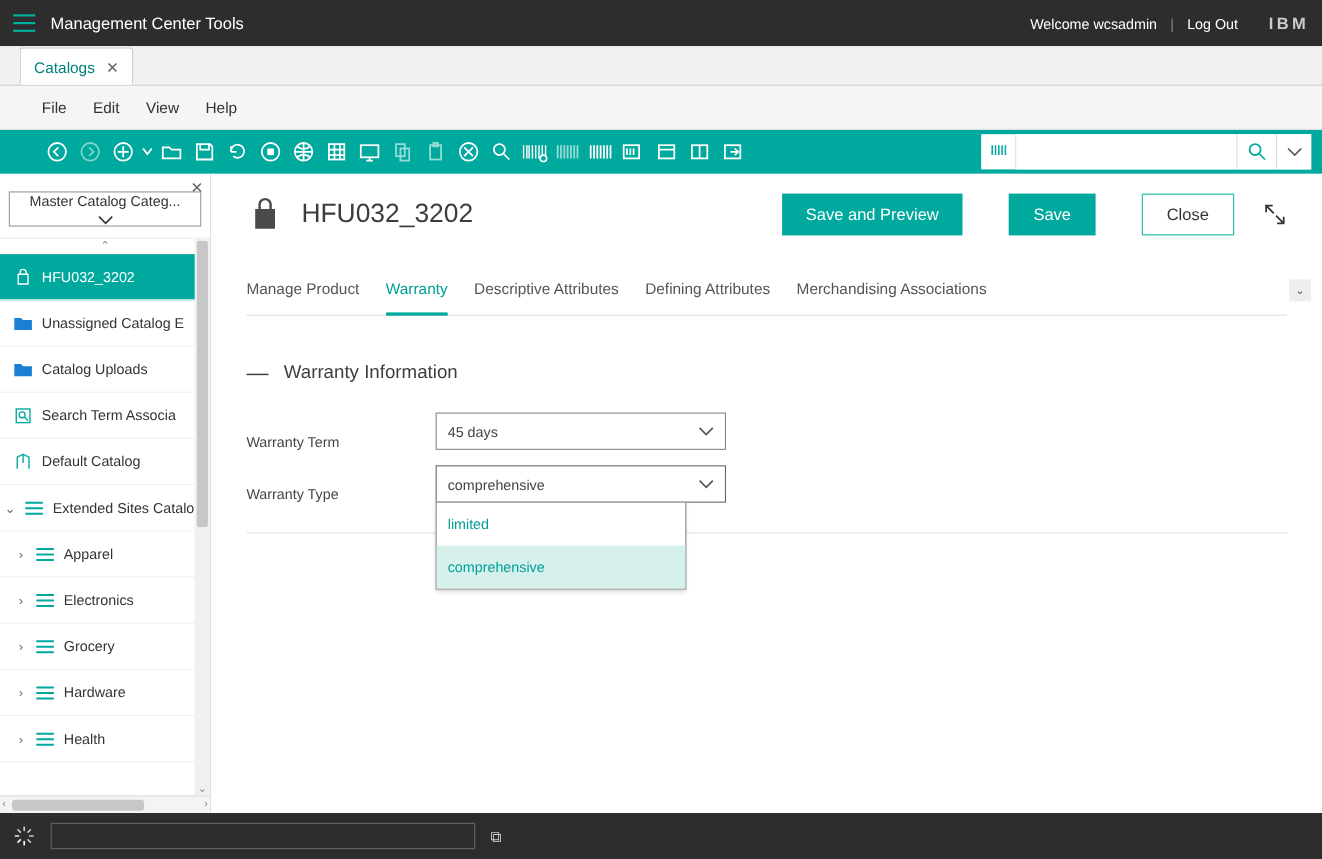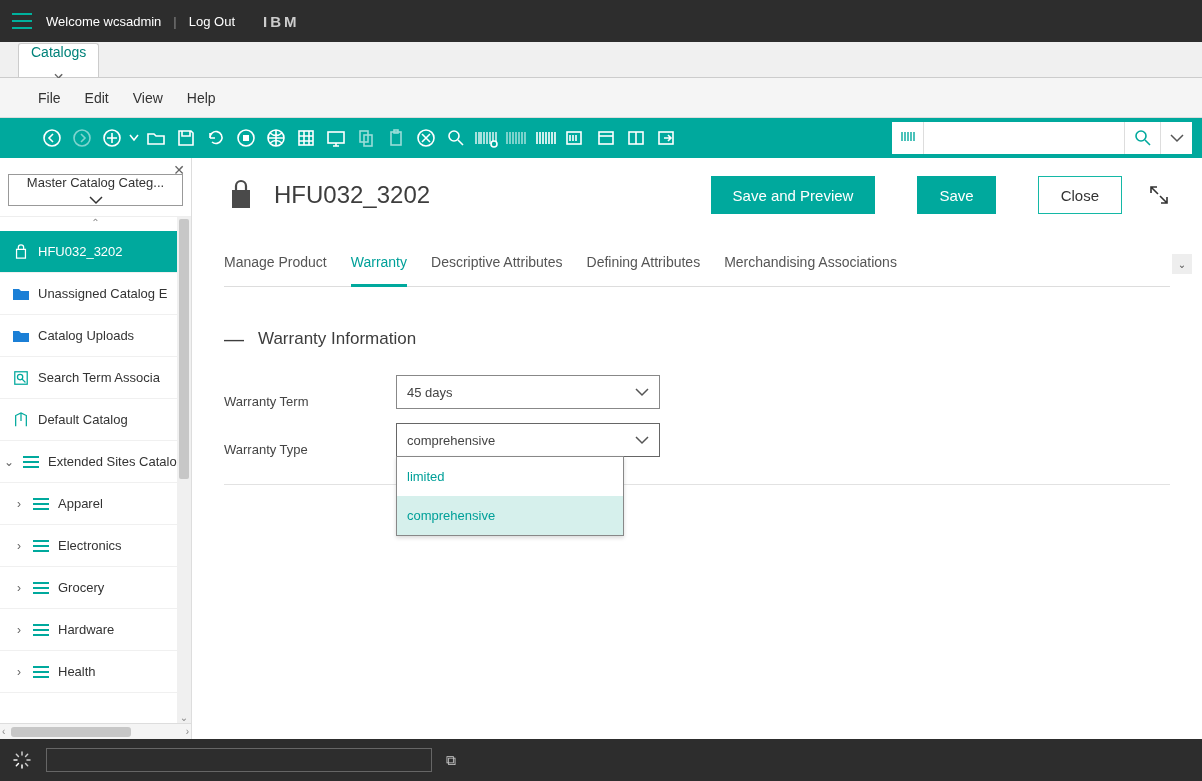--- a/index.html
+++ b/index.html
@@ -9,21 +9,21 @@
   .topbar { height: 42px; background: #2d2d2d; color: #fff; display: flex; align-items: center; padding: 0 12px; font-size: 14px; }
   .hamburger { width: 20px; height: 16px; display: flex; flex-direction: column; justify-content: space-between; margin-right: 14px; cursor: pointer;}
   .hamburger span { display:block; height:2px; background:#00b19d; }
   .top-title { flex: 1; font-size: 15px; }
   .top-right { display:flex; align-items:center; gap: 12px; font-size: 13px;}
   .top-sep { color:#888; }
   .ibm-logo { font-weight:bold; letter-spacing:3px; font-size:15px; margin-left: 16px; color:#ccc;}
 
   
   .tabstrip { height: 36px; background: #f0f0f0; border-bottom: 1px solid #ccc; display:flex; align-items:flex-end; padding-left: 18px;}
-  .tab { background:#fff; border:1px solid #ccc; border-bottom:none; height:34px; padding: 0 12px; display:flex; align-items:center; gap:10px; font-size:14px; color:#00827a; border-radius: 3px 3px 0 0; flex-direction: column;}
+  .tab { background:#fff; border:1px solid #ccc; border-bottom:none; height:34px; padding: 0 12px; display:flex; align-items:center; gap:10px; font-size:14px; color:#00827a; border-radius: 3px 3px 0 0;}
   .tab-close { font-size:14px; color:#666; cursor:pointer; }
 
   
   .menubar { height: 40px; background:#f5f5f5; display:flex; align-items:center; padding: 0 38px 0 38px; gap: 24px; font-size:14px; color:#333; border-bottom:1px solid #ddd; position:relative;}
   .menubar .menu-item { cursor:pointer; }
   .store-dd { position:absolute; right:18px; top:5px; width:310px; height:30px; border:2px solid #00b19d; background:#fff; display:flex; align-items:center; padding:0 10px; justify-content:space-between; color:#333; font-size:13px;}
 
   
   .toolbar { height: 40px; background:#00a99d; display:flex; align-items:center; padding:0 10px 0 38px; gap:2px; color:#fff;}
   .ticon { width:28px; height:28px; display:flex; align-items:center; justify-content:center; border-radius:2px; cursor:pointer; }
@@ -94,20 +94,21 @@
 </style>
 </head>
 <body>
 
 <div class="topbar">
   <div class="hamburger">
       <span></span>
       <span></span>
       <span></span>
     </div>
+  <div class="top-title">Management Center Tools</div>
   <div class="top-right">
     <span>Welcome wcsadmin</span>
     <span class="top-sep">|</span>
     <a style="color:#fff; cursor:pointer;">Log Out</a>
     <span class="ibm-logo">IBM</span>
   </div>
 </div>
 
 <div class="tabstrip">
   <div class="tab">

